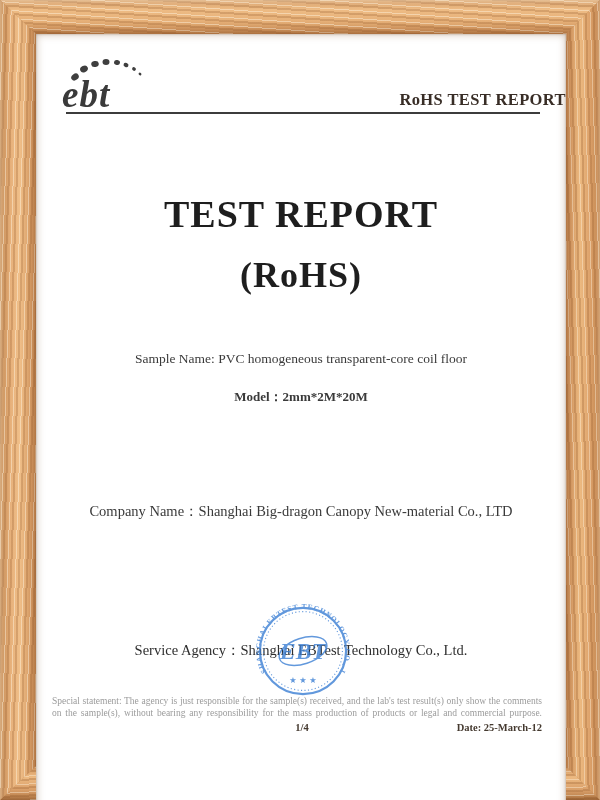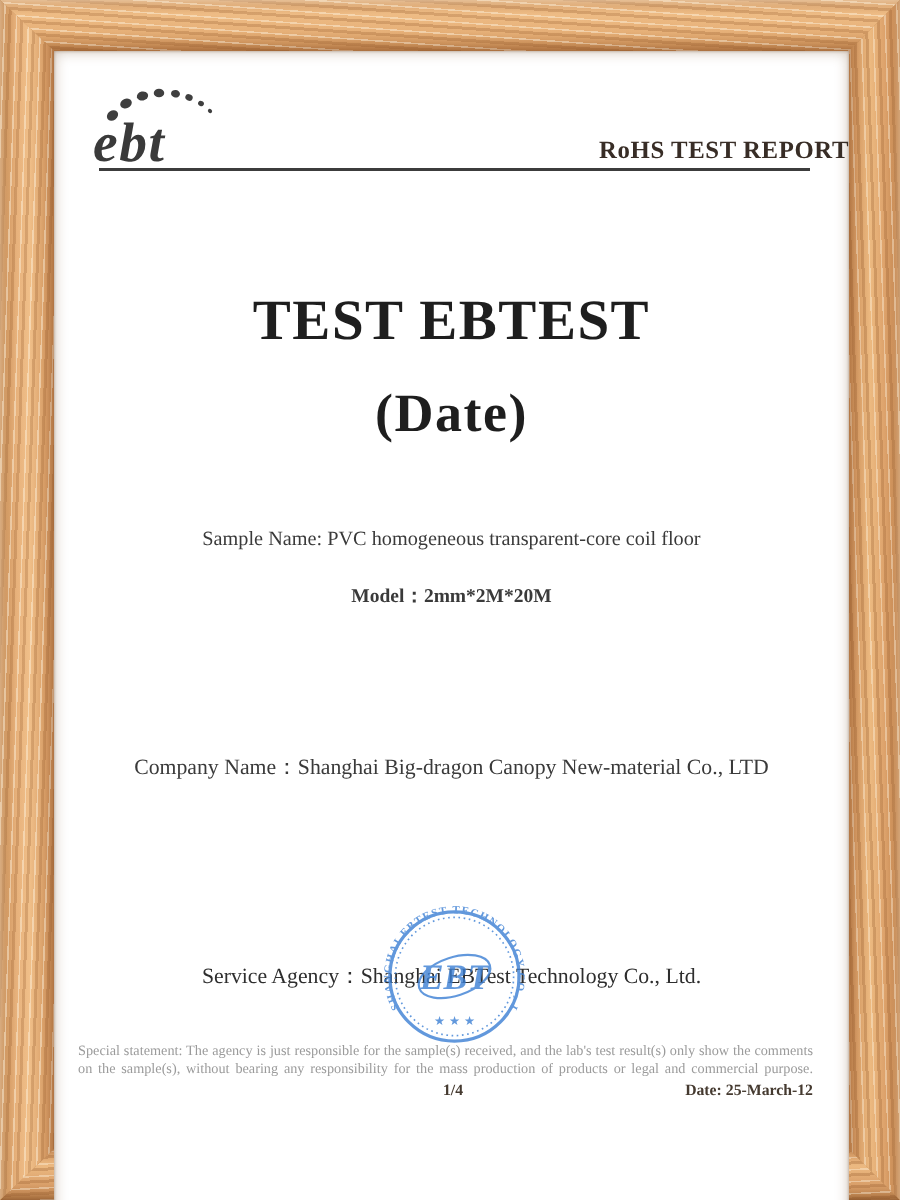--- a/index.html
+++ b/index.html
@@ -136,22 +136,22 @@
       <ellipse cx="68" cy="11" rx="2.5" ry="2.1" transform="rotate(22 68 11)"></ellipse>
       <ellipse cx="76" cy="15" rx="2" ry="1.7" transform="rotate(32 76 15)"></ellipse>
       <ellipse cx="82" cy="20" rx="1.5" ry="1.3" transform="rotate(40 82 20)"></ellipse>
     </g>
     <text x="4" y="53" font-family="Liberation Serif, serif" font-size="37" font-weight="bold" font-style="italic" fill="#3a3a3a" letter-spacing="1">ebt</text>
   </svg>
 
   <div class="report-head">RoHS TEST REPORT</div>
   <div class="header-rule"></div>
 
-  <div class="main-title line1">TEST EBTEST</div>
-  <div class="main-title line2">(Date)</div>
+  <div class="main-title line1">TEST REPORT</div>
+  <div class="main-title line2">(RoHS)</div>
 
   <div class="center-line sample-name">Sample Name: PVC homogeneous transparent-core coil floor</div>
   <div class="center-line model-line">Model：2mm*2M*20M</div>
 
   <div class="center-line service-line"><span>Service Agency：</span><span>Shanghai EBTest Technology Co., Ltd.</span></div>
 
   <div class="center-line company-line"><span>Company Name：</span><span>Shanghai Big-dragon Canopy New-material Co., LTD</span></div>
 
   <svg class="stamp" viewBox="0 0 120 120">
     <g fill="none" stroke="#3b7fd4">

